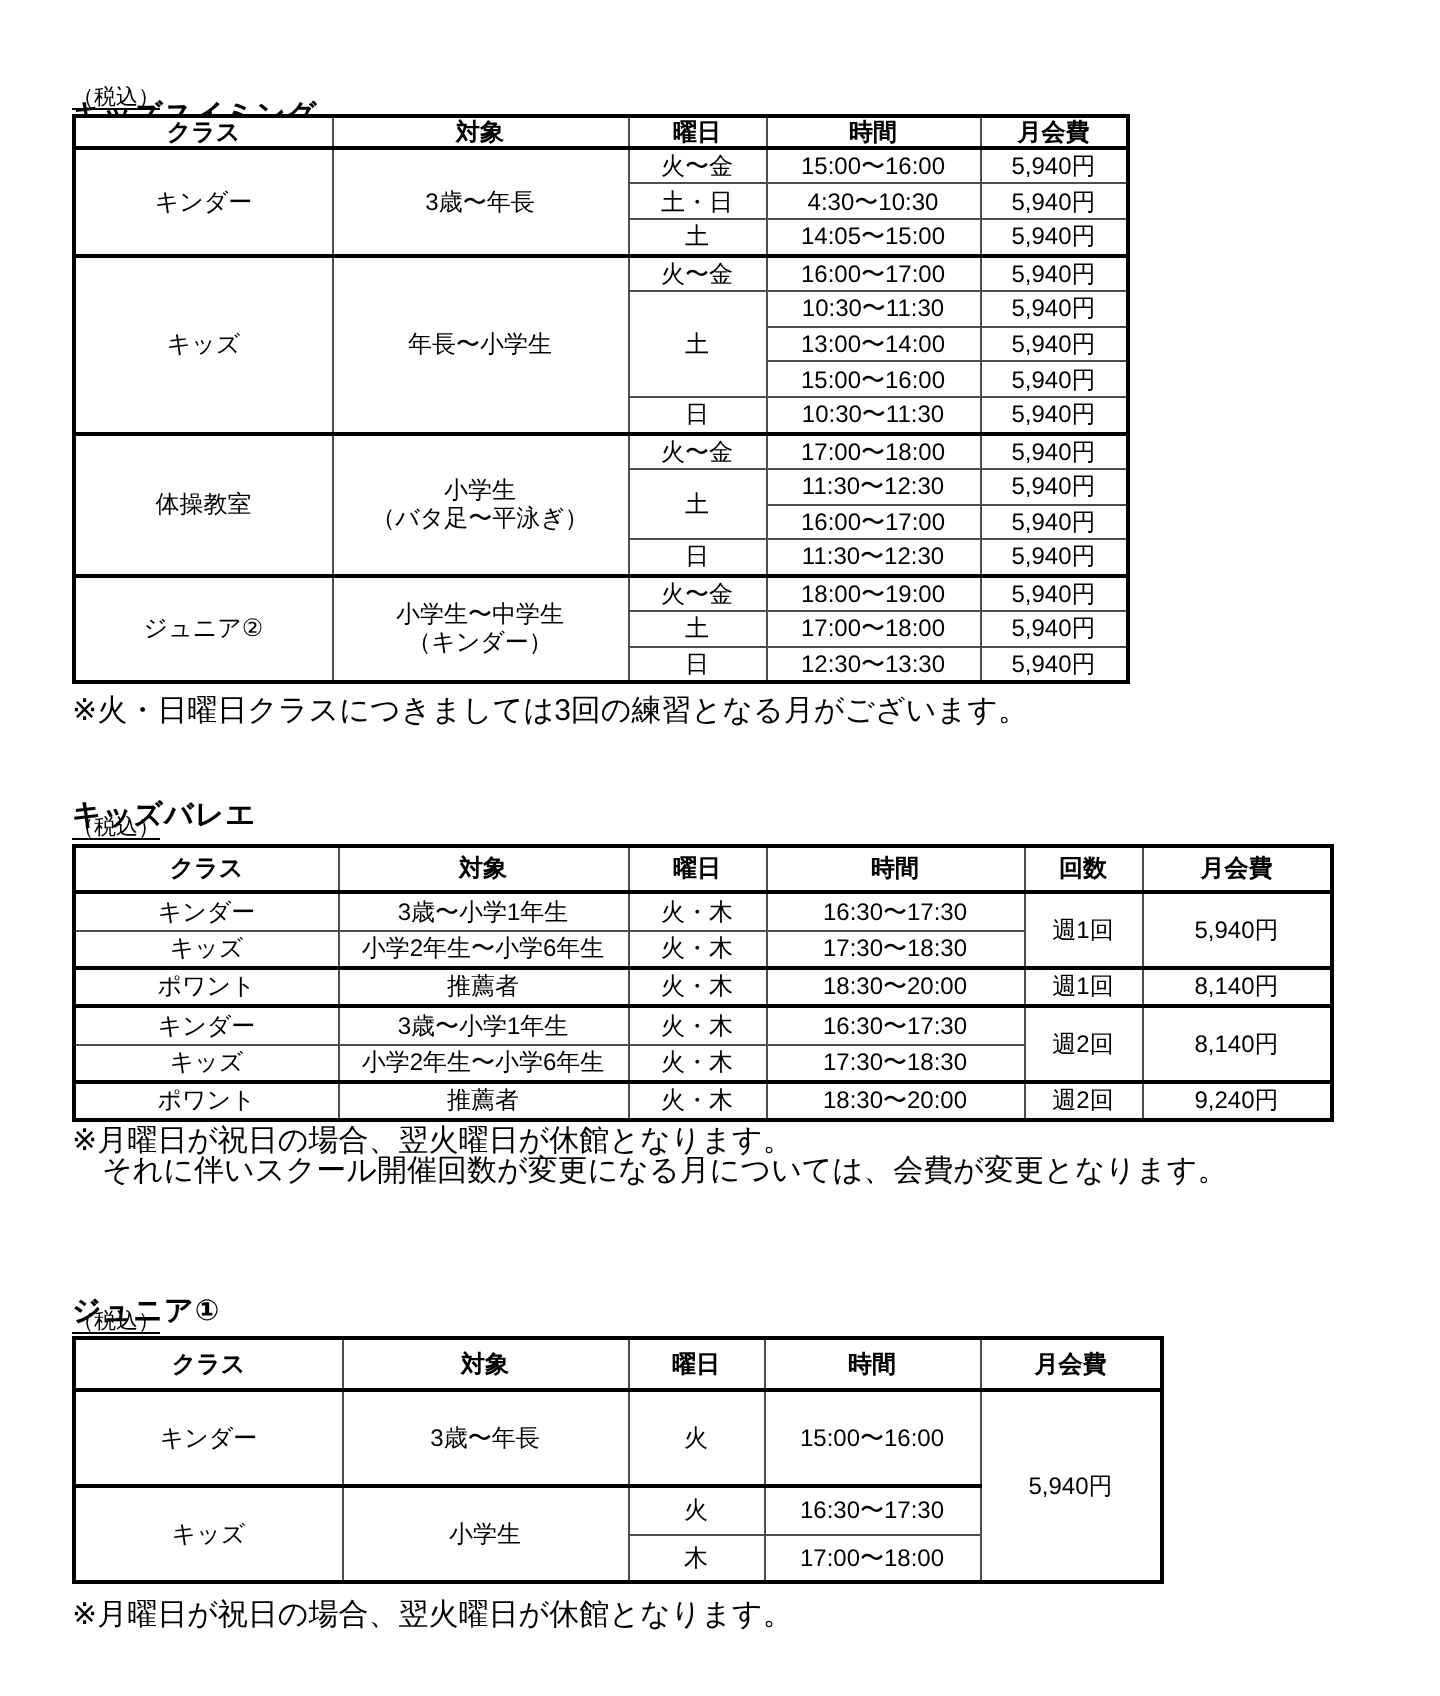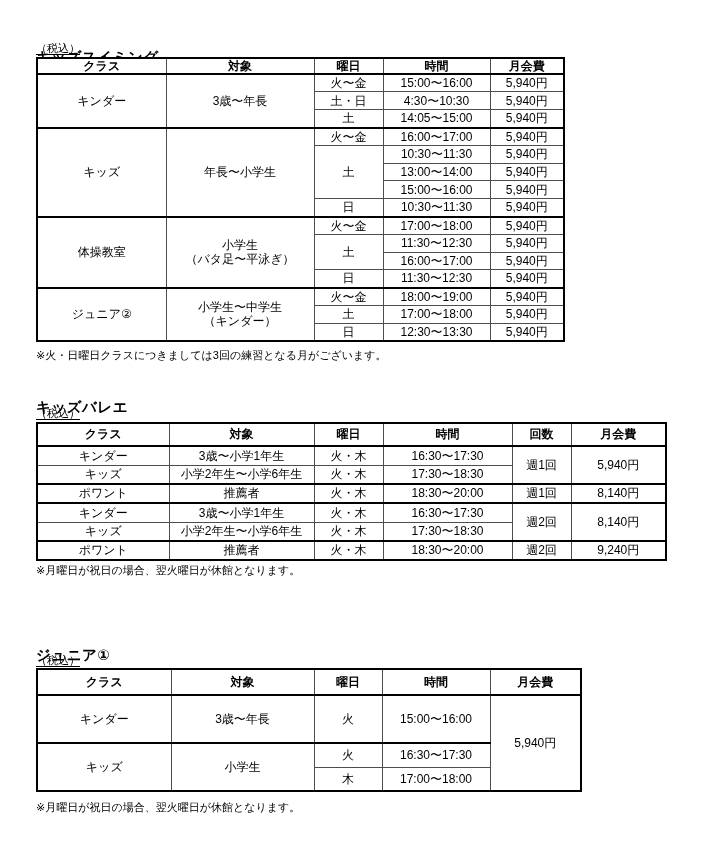--- a/index.html
+++ b/index.html
@@ -18,21 +18,21 @@
 
   table.tbl{position:absolute;left:36px;border-collapse:collapse;table-layout:fixed;
             background:#fff;border:2px solid #000;}
   .tb1{top:57px}.tb2{top:422px}.tb3{top:668px}
   .tbl th,.tbl td{border:1px solid #4d4d4d;text-align:center;vertical-align:middle;
                   padding:0;font-size:12px;line-height:1.18;white-space:pre-line;overflow:hidden;}
   .tbl th{font-weight:bold;}
   .tbl thead th{border-bottom:2px solid #000;margin-left:43px;}
   .tbl tr.g td{border-top:2px solid #000;}
 
-  .note{position:absolute;left:36px;font-size:11px;line-height:15.4px;}
+  .note{position:absolute;left:36px;font-size:15px;line-height:15.4px;}
   .n1{top:348px}.n2{top:563px}.n3{top:800px}
 </style>
 </head>
 <body>
 
 <div class="page">
 
   <div class="sec-title t1">キッズスイミング</div>
   <div class="tax z1"><span class="u">（税込）</span></div>
   <table class="tbl tb1">
@@ -204,20 +204,21 @@
           <td>推薦者</td>
           <td>火・木</td>
           <td>18:30〜20:00</td>
           <td>週2回</td>
           <td>9,240円</td>
         </tr>
       </tbody>
     </table>
   <div class="note n2">
     <div>※月曜日が祝日の場合、翌火曜日が休館となります。</div>
+    <div>　それに伴いスクール開催回数が変更になる月については、会費が変更となります。</div>
   </div>
 
   <div class="sec-title t3">ジュニア①</div>
   <div class="tax z3"><span class="u">（税込）</span></div>
   <table class="tbl tb3">
       <colgroup>
         <col style="width: 134px;">
         <col style="width: 143px;">
         <col style="width: 68px;">
         <col style="width: 108px;">

